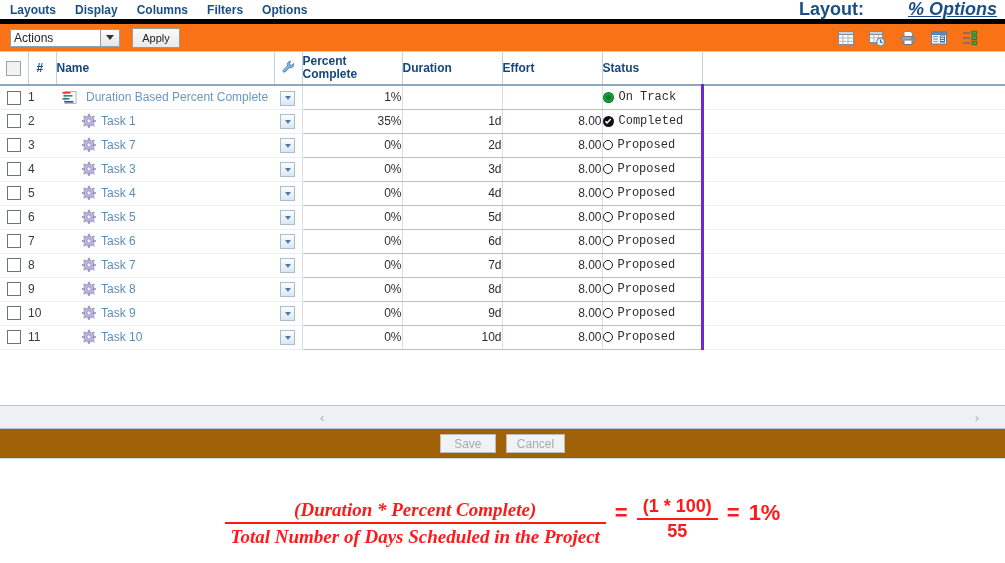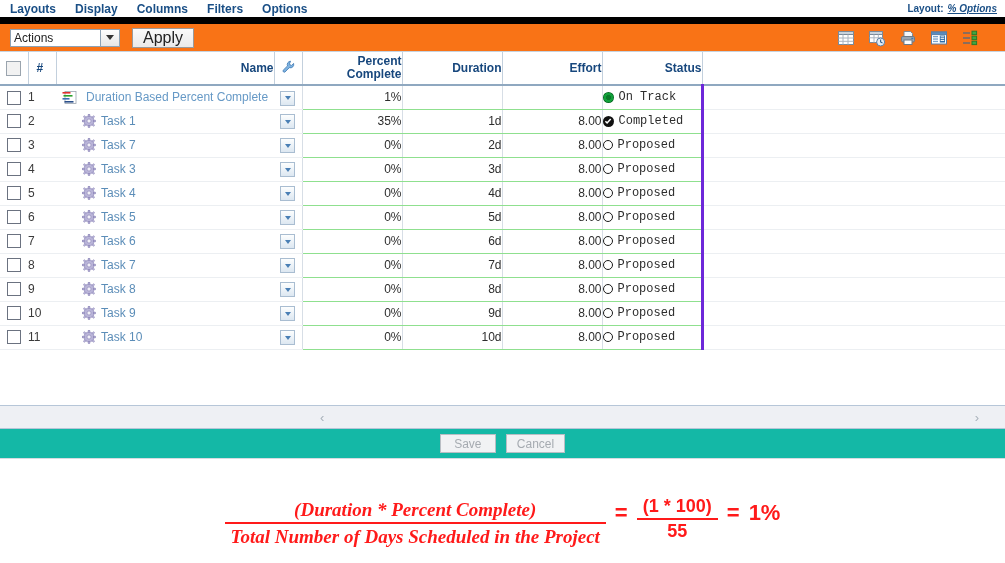--- a/index.html
+++ b/index.html
@@ -9,43 +9,44 @@
     font-family:"Liberation Sans", sans-serif;
     font-size:12px;
     color:#333;
     overflow:hidden;
   }
 
   
   .menubar{
     height:24px;
     background:#ffffff;
-    border-bottom:7px solid #000000;
+    border-bottom:5px solid #000000;
     display:flex;
     align-items:center;
     padding:0 8px 0 10px;
     box-sizing:border-box;
     position:relative;
   }
   .menu-item{
     font-weight:bold;
     font-size:12px;
     color:#1a4f86;
     margin-right:19px;
     cursor:pointer;
     white-space:nowrap;
   }
   .layout-wrap{
     margin-left:auto;
     display:flex;
     align-items:center;
     font-weight:bold;
-    font-size:10px;
+    font-size:18px;
     color:#1a4f86;
     white-space:nowrap;
+    gap:40px;
   }
   .layout-label{margin-right:4px;}
   .layout-value{
     font-style:italic;
     font-weight:bold;
     color:#1a4f86;
     text-decoration:underline;
     cursor:pointer;
   }
 
@@ -77,24 +78,24 @@
     display:flex;align-items:center;justify-content:center;
   }
   .tri-down{
     width:0;height:0;
     border-left:4px solid transparent;
     border-right:4px solid transparent;
     border-top:5px solid #333;
   }
   .apply-btn{
     margin-left:12px;
-    width:62px;height:20px;
+    width:48px;height:20px;
     border:1px solid #9a9a9a;
     background:linear-gradient(#fafafa,#eaeaea);
-    font-size:16px;color:#222;
+    font-size:11px;color:#222;
     display:flex;align-items:center;justify-content:center;
     cursor:pointer;
     box-sizing:border-box;
   }
   .tool-icons{
     margin-left:auto;
     display:flex;align-items:center;gap:13px;
     padding-right:18px;
   }
   .ticon{width:18px;height:18px;display:block;cursor:pointer;}
@@ -120,21 +121,21 @@
     box-sizing:border-box;
   }
   
   thead th{
     height:33px;
     background:#ffffff;
     border-right:1px solid #c3d0dd;
     border-bottom:2px solid #8fa8c0;
     color:#17477d;
     font-weight:bold;
-    text-align:right;
+    text-align:left;
     padding-left:6px;
     line-height:13px;
   }
   thead th.last-col{border-right:1px solid #c3d0dd;}
   thead th.tail{border-right:none;}
   .h-check{width:28px;padding-left:0!important;text-align:center;}
   .h-num{width:28px;text-align:left;padding-left:8px!important;}
   .h-name{width:218px;}
   .h-wrench{width:28px;text-align:center;padding-left:0!important;}
   .h-pct{width:100px;}
@@ -242,21 +243,21 @@
     position:absolute;top:0;bottom:0;
     display:flex;align-items:center;
     color:#a9b2bb;font-size:13px;cursor:pointer;
   }
   .hscroll .arrow.left{left:320px;}
   .hscroll .arrow.right{right:26px;}
 
   
   .savebar{
     height:30px;
-    background:#14b8a6;
+    background:#a16207;
     display:flex;align-items:center;justify-content:center;
     gap:10px;
     border-bottom:1px solid #d6dbe1;
     box-sizing:border-box;
   }
   .sbtn{
     min-width:56px;height:19px;
     border:1px solid #b9bec4;
     background:#f1f2f4;
     color:#a6abb1;

